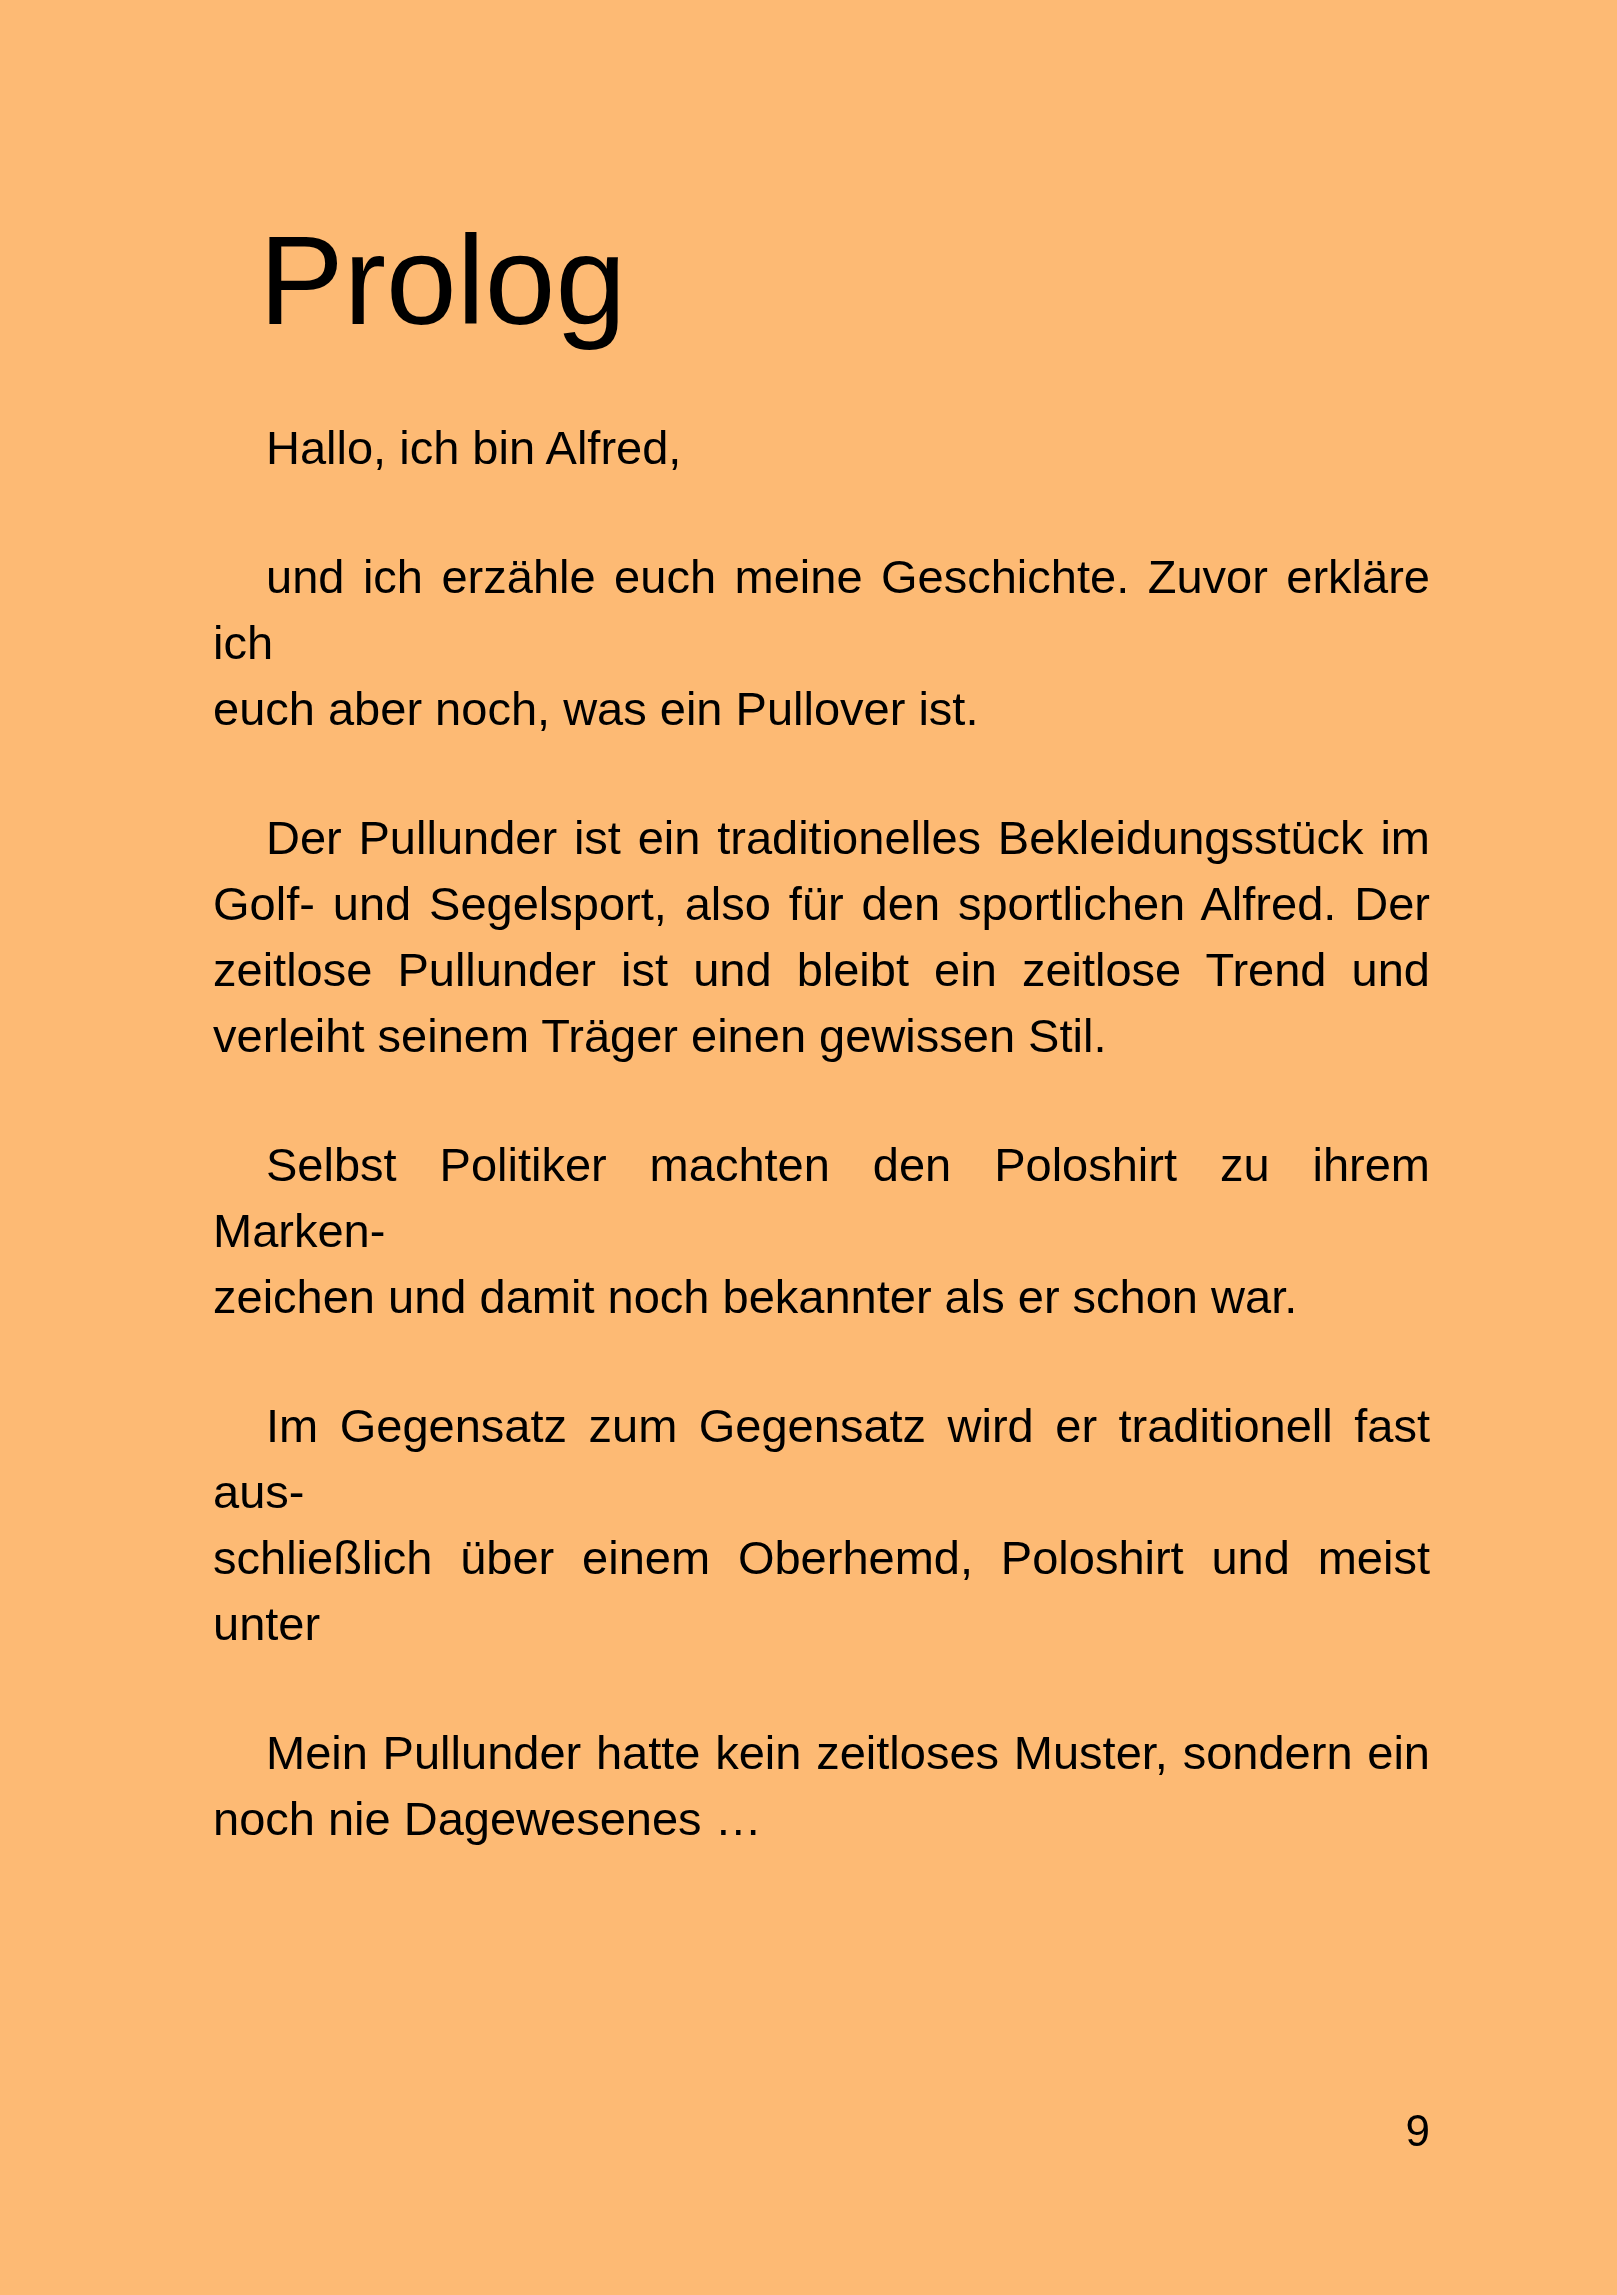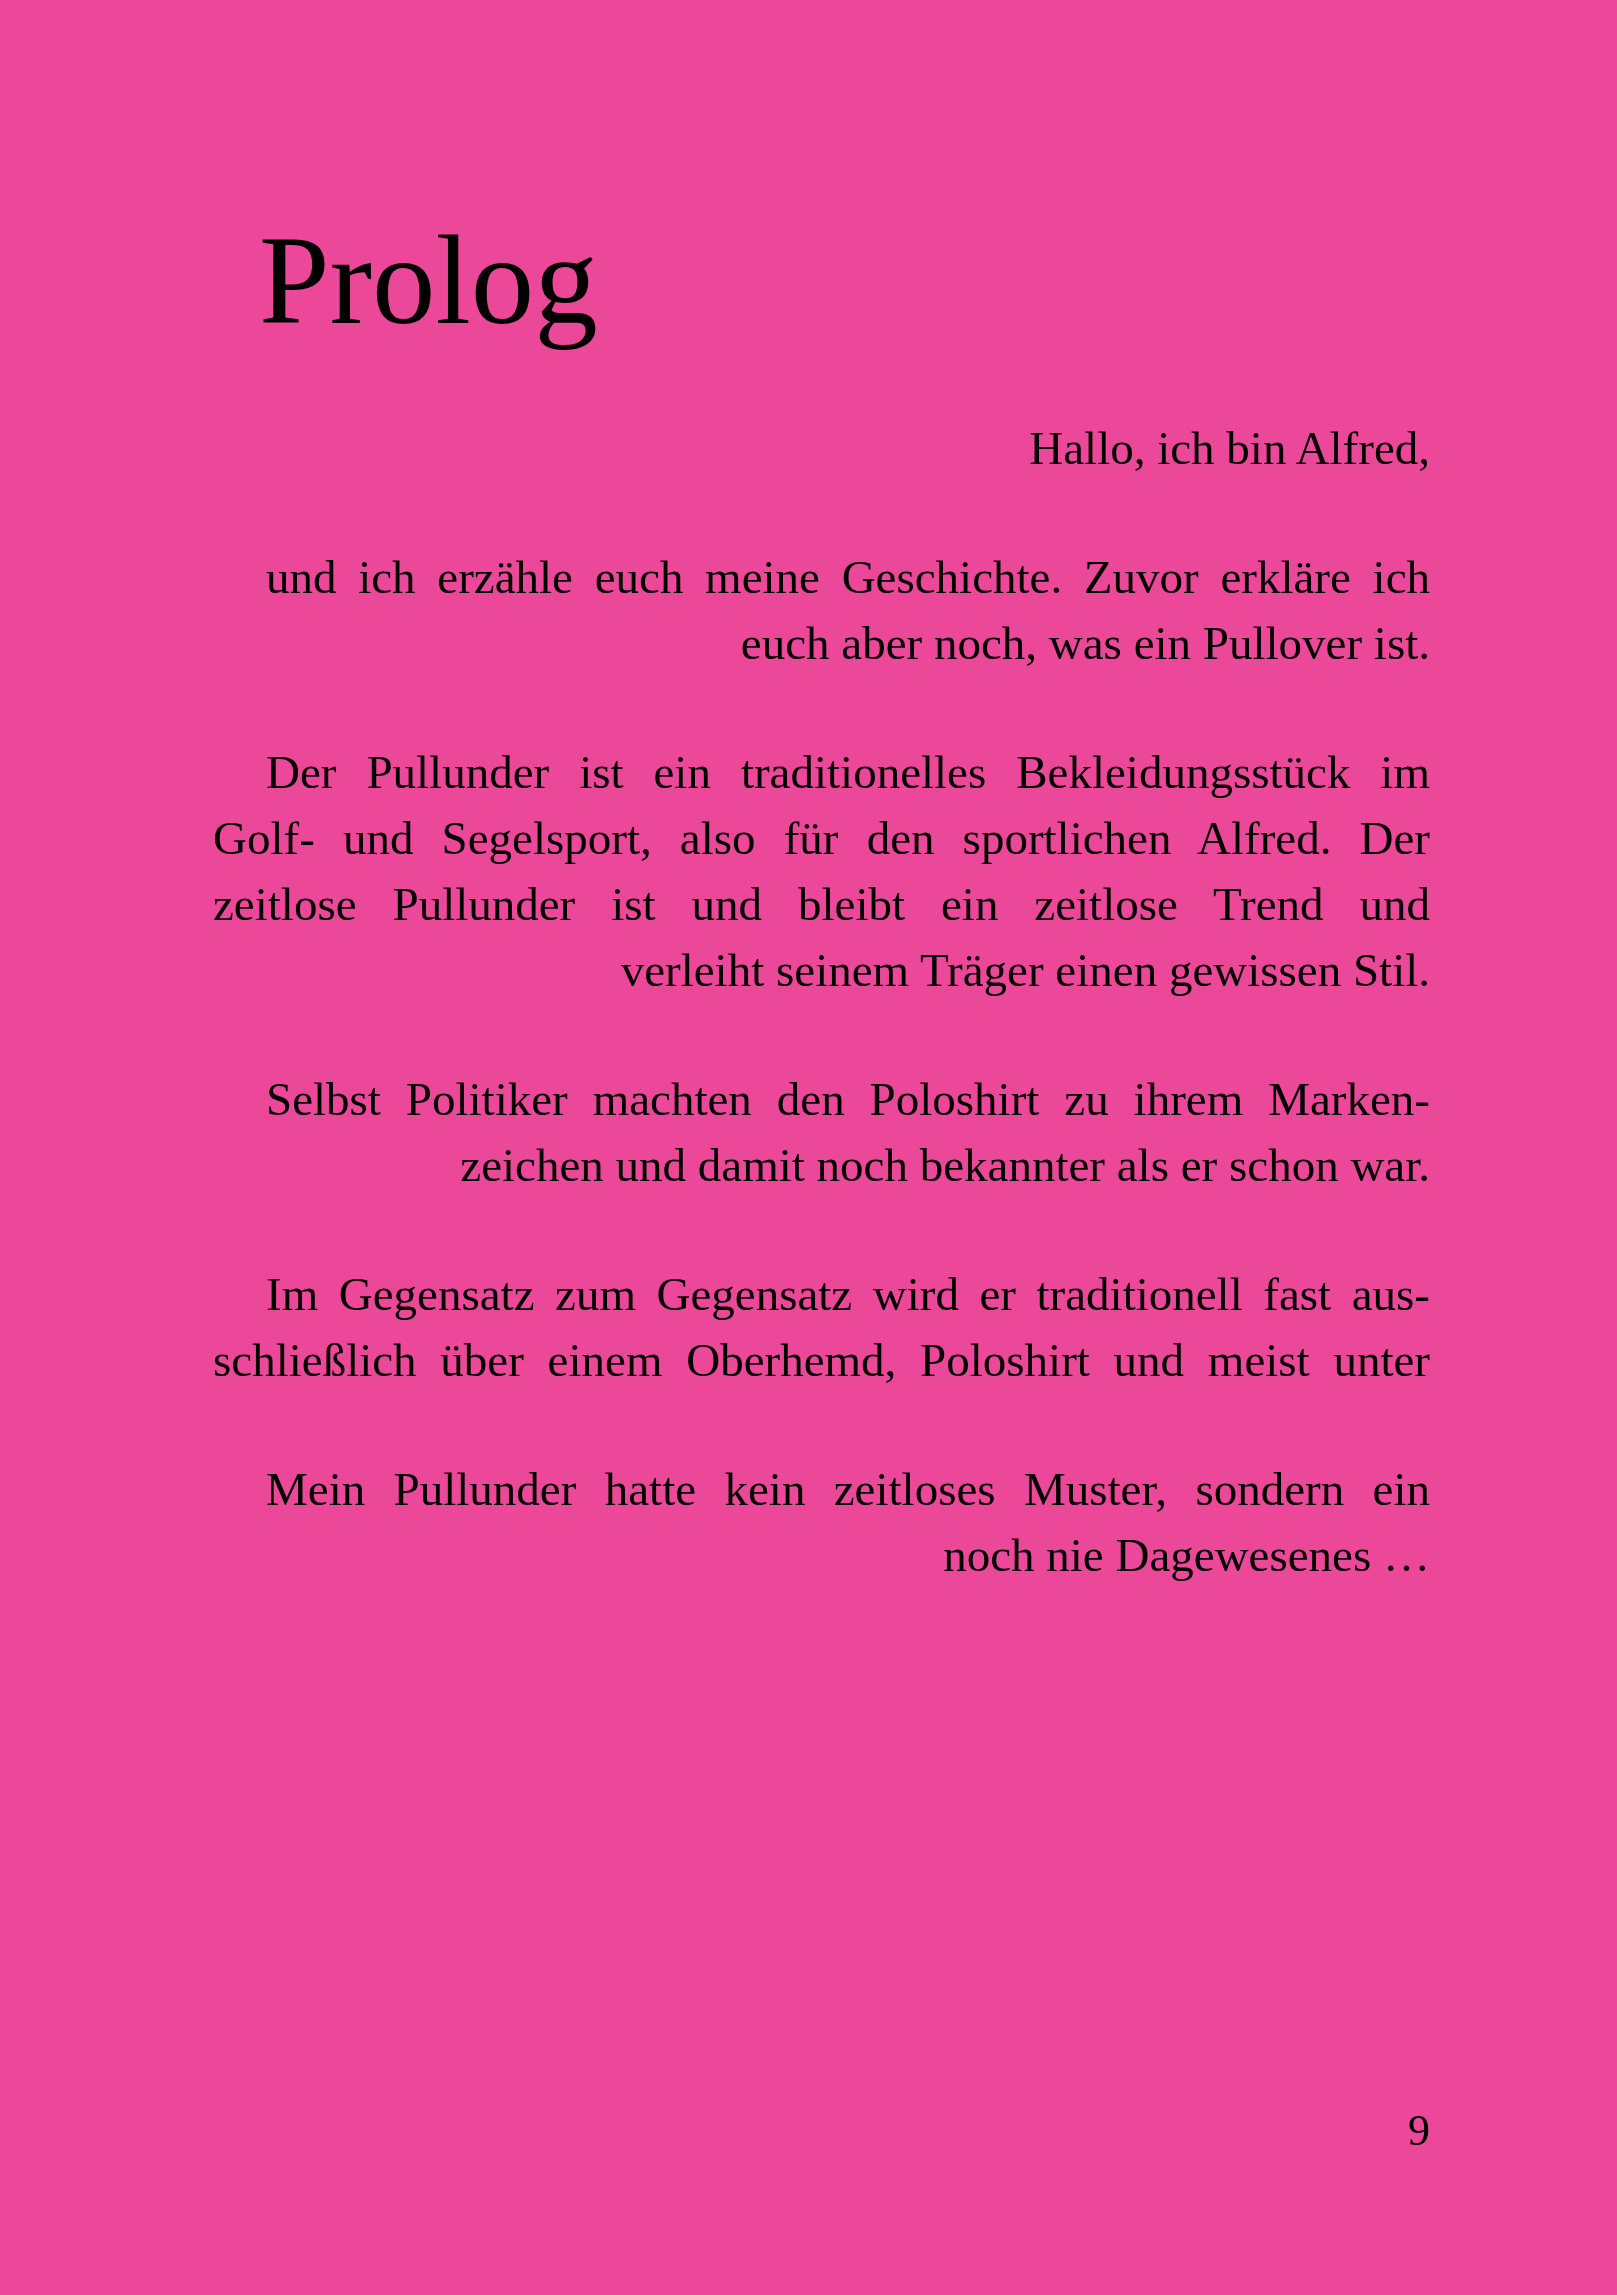--- a/index.html
+++ b/index.html
@@ -4,23 +4,23 @@
 <style>
   html, body {
     margin: 0;
     padding: 0;
     background: #ffffff;
   }
   .page {
     position: relative;
     width: 1618px;
     height: 2295px;
-    background: #ec4899;
+    background: #fdba74;
     color: #000000;
-    font-family: Liberation Serif, serif;
+    font-family: Liberation Sans, sans-serif;
     overflow: hidden;
   }
   .chapter-title {
     position: absolute;
     left: 259px;
     top: 217px;
     font-size: 127px;
     line-height: 127px;
     font-weight: 400;
     letter-spacing: 0px;
@@ -35,21 +35,20 @@
   }
   .para {
     margin: 0 0 63px 0;
   }
   .para:last-child {
     margin-bottom: 6px;
   }
   .line {
     line-height: 66px;
     white-space: normal;
-    text-align: right;
   }
   .line.first {
     text-indent: 53px;
   }
   .line.just {
     text-align: justify;
     text-align-last: justify;
   }
   .folio {
     position: absolute;

